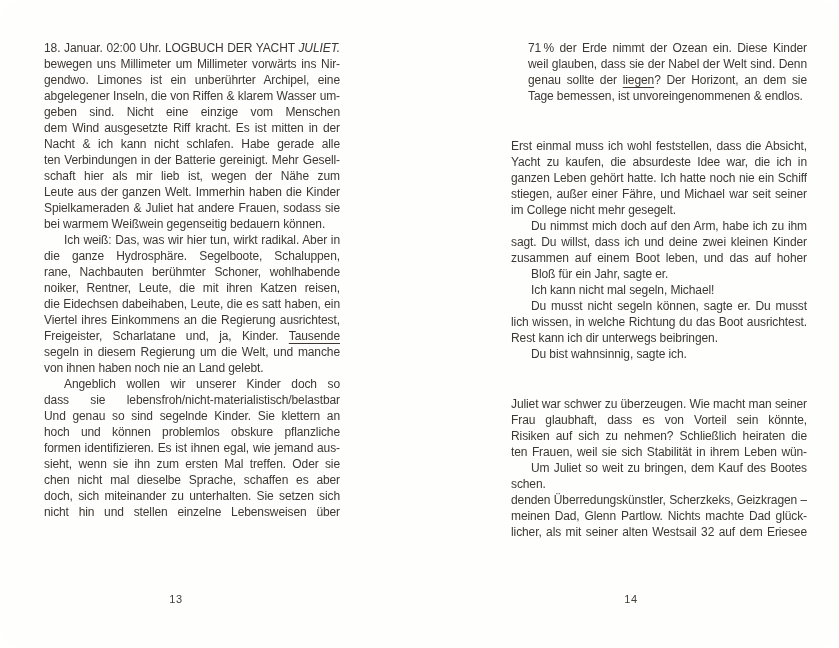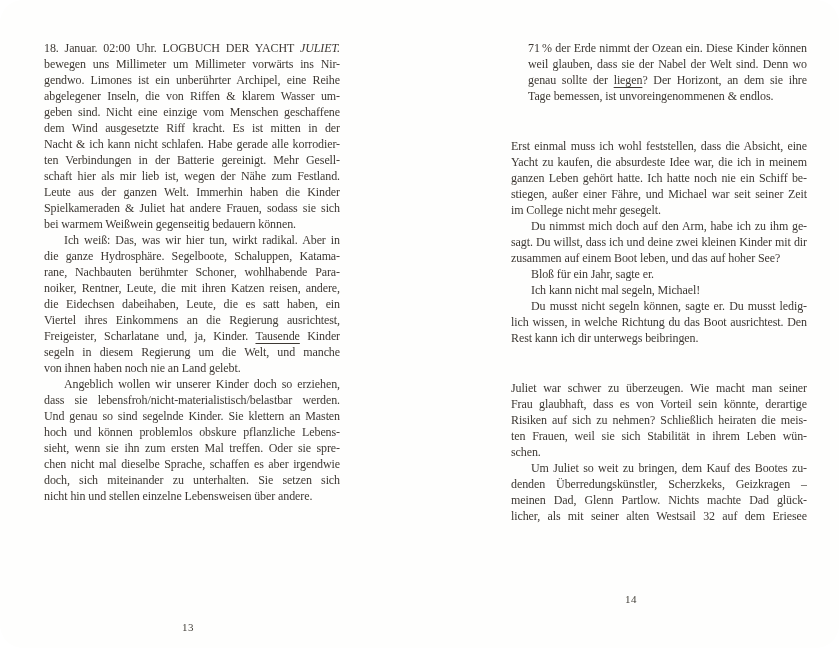--- a/index.html
+++ b/index.html
@@ -1,20 +1,20 @@
 <!DOCTYPE html>
 <html><head>
 <meta charset="utf-8">
 <style>
   html, body { margin: 0; padding: 0; background: #ffffff; }
   .spread {
     position: relative;
     width: 839px; height: 648px;
     background: #fefefdff;
-    font-family: Liberation Serif, serif;
+    font-family: Liberation Sans, sans-serif;
     color: #3d3833;
     overflow: hidden;
     border-radius: 23px;
   }
   .text-col {
     position: absolute;
     top: 40px;
     width: 296px;
     font-size: 12px;
     line-height: 16px;
@@ -41,21 +41,21 @@
   .gap { height: 34px; }
   .folio {
     position: absolute;
     top: 593px;
     width: 296px;
     text-align: center;
     font-size: 11px;
     letter-spacing: 0.6px;
     color: #44403a;
   }
-  .folio.left  { left: 40px; margin-top: 28px; }
+  .folio.left  { left: 28px; }
   .folio.right { left: 483px; }
 </style>
 </head>
 <body>
 
 <div class="spread">
   <div class="text-col left">
       <div class="block">
         <div class="line">18. Januar. 02:00 Uhr. LOGBUCH DER YACHT <em>JULIET.</em></div>
         <div class="line">bewegen uns Millimeter um Millimeter vorwärts ins Nir-</div>
@@ -75,20 +75,21 @@
         <div class="line">noiker, Rentner, Leute, die mit ihren Katzen reisen, andere,</div>
         <div class="line">die Eidechsen dabeihaben, Leute, die es satt haben, ein</div>
         <div class="line">Viertel ihres Einkommens an die Regierung ausrichtest,</div>
         <div class="line">Freigeister, Scharlatane und, ja, Kinder. <u>Tausende</u> Kinder</div>
         <div class="line">segeln in diesem Regierung um die Welt, und manche</div>
         <div class="line para-end">von ihnen haben noch nie an Land gelebt.</div>
         <div class="line indent">Angeblich wollen wir unserer Kinder doch so erziehen,</div>
         <div class="line">dass sie lebensfroh/nicht-materialistisch/belastbar werden.</div>
         <div class="line">Und genau so sind segelnde Kinder. Sie klettern an Masten</div>
         <div class="line">hoch und können problemlos obskure pflanzliche Lebens-</div>
+        <div class="line">formen identifizieren. Es ist ihnen egal, wie jemand aus-</div>
         <div class="line">sieht, wenn sie ihn zum ersten Mal treffen. Oder sie spre-</div>
         <div class="line">chen nicht mal dieselbe Sprache, schaffen es aber irgendwie</div>
         <div class="line">doch, sich miteinander zu unterhalten. Sie setzen sich</div>
         <div class="line para-end">nicht hin und stellen einzelne Lebensweisen über andere.</div>
       </div>
     </div>
   <div class="text-col right">
       <div class="block quote">
         <div class="line">71 % der Erde nimmt der Ozean ein. Diese Kinder können</div>
         <div class="line">weil glauben, dass sie der Nabel der Welt sind. Denn wo</div>
@@ -103,29 +104,30 @@
         <div class="line">stiegen, außer einer Fähre, und Michael war seit seiner Zeit</div>
         <div class="line para-end">im College nicht mehr gesegelt.</div>
         <div class="line indent">Du nimmst mich doch auf den Arm, habe ich zu ihm ge-</div>
         <div class="line">sagt. Du willst, dass ich und deine zwei kleinen Kinder mit dir</div>
         <div class="line para-end">zusammen auf einem Boot leben, und das auf hoher See?</div>
         <div class="line indent para-end">Bloß für ein Jahr, sagte er.</div>
         <div class="line indent para-end">Ich kann nicht mal segeln, Michael!</div>
         <div class="line indent">Du musst nicht segeln können, sagte er. Du musst ledig-</div>
         <div class="line">lich wissen, in welche Richtung du das Boot ausrichtest. Den</div>
         <div class="line para-end">Rest kann ich dir unterwegs beibringen.</div>
+        <div class="line indent para-end">Du bist wahnsinnig, sagte ich.</div>
       </div>
       <div class="gap"></div>
       <div class="block">
         <div class="line">Juliet war schwer zu überzeugen. Wie macht man seiner</div>
         <div class="line">Frau glaubhaft, dass es von Vorteil sein könnte, derartige</div>
         <div class="line">Risiken auf sich zu nehmen? Schließlich heiraten die meis-</div>
         <div class="line">ten Frauen, weil sie sich Stabilität in ihrem Leben wün-</div>
+        <div class="line indent">Um Juliet so weit zu bringen, dem Kauf des Bootes zu-</div>
         <div class="line para-end">schen.</div>
-        <div class="line indent">Um Juliet so weit zu bringen, dem Kauf des Bootes zu-</div>
         <div class="line">denden Überredungskünstler, Scherzkeks, Geizkragen –</div>
         <div class="line">meinen Dad, Glenn Partlow. Nichts machte Dad glück-</div>
         <div class="line">licher, als mit seiner alten Westsail 32 auf dem Eriesee</div>
       </div>
     </div>
   <div class="folio left">13</div>
   <div class="folio right">14</div>
 </div>
 
 </body></html>

